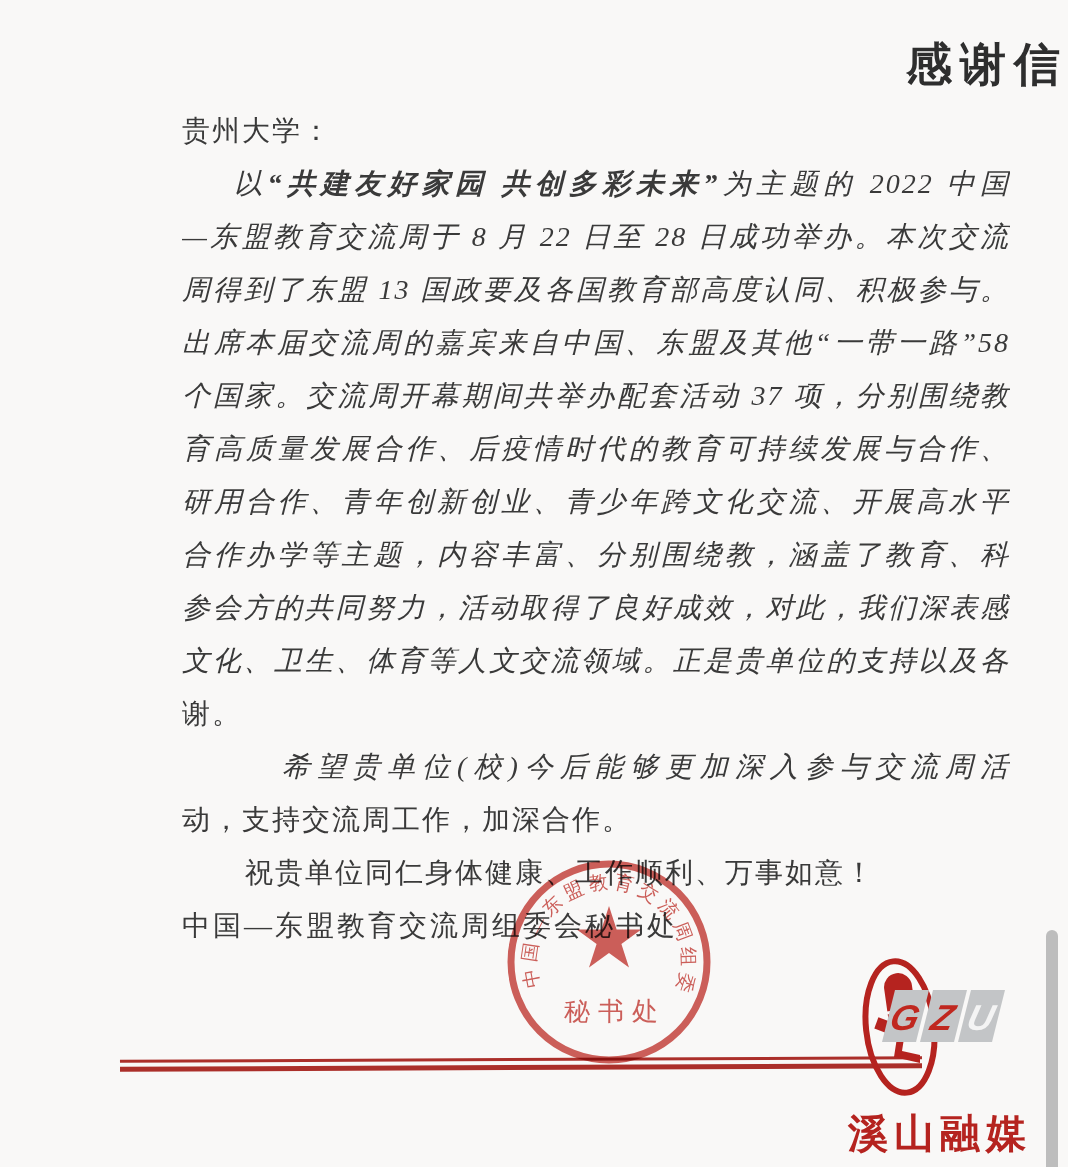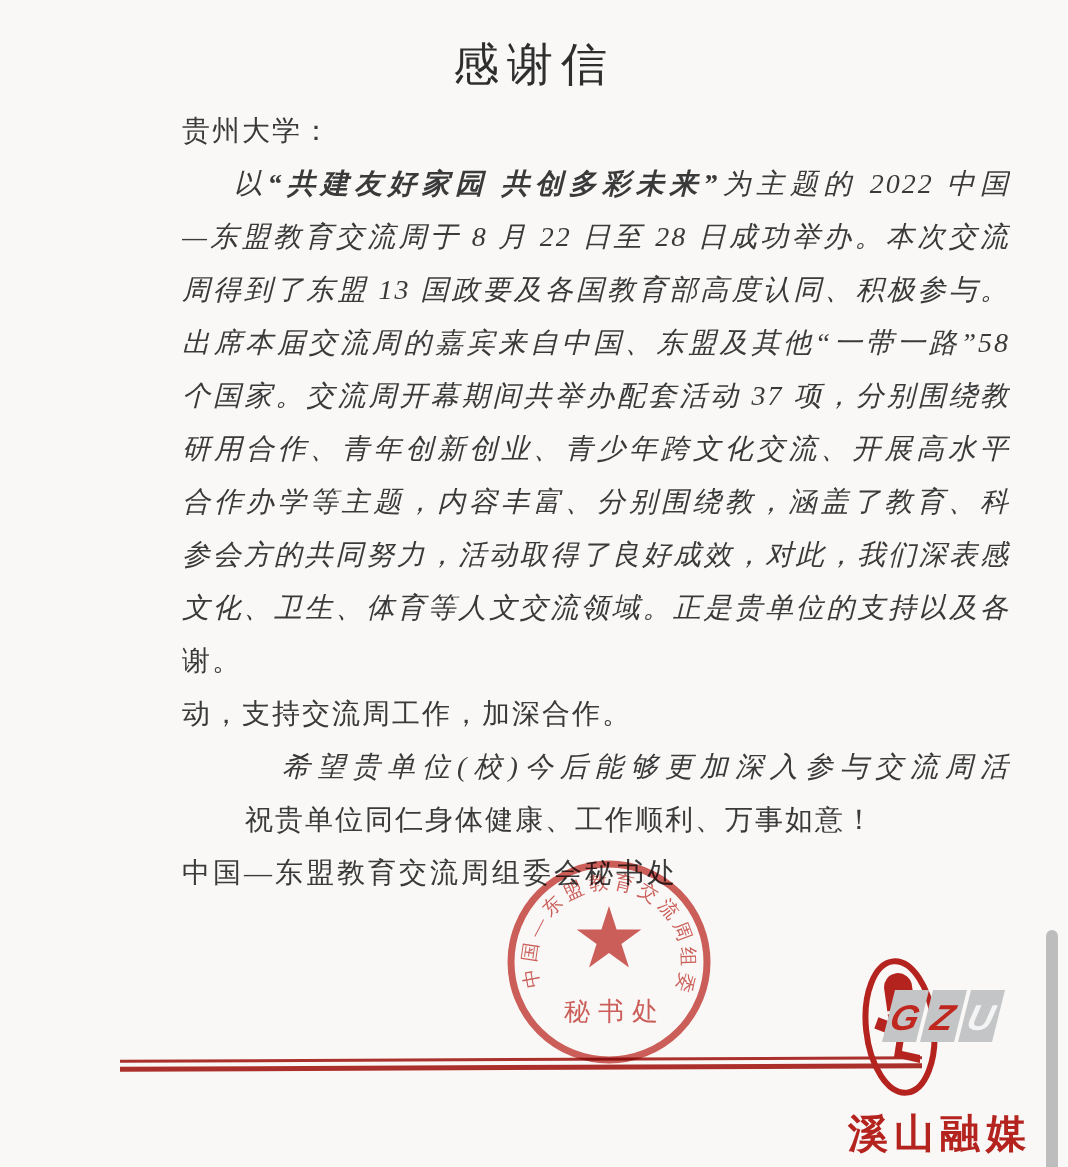--- a/index.html
+++ b/index.html
@@ -4,21 +4,21 @@
 <style>
   html,body{margin:0;padding:0;}
   body{
     width:1068px;height:1167px;position:relative;overflow:hidden;
     background:var(--paper,#f9f8f7);
     font-family:"Liberation Serif","DejaVu Serif",serif;
     color:var(--ink,#3a3a3a);
   }
   .page-title{
     position:absolute;top:34px;left:0;width:100%;
-    text-align:center;font-size:46px;font-weight:normal;
+    text-align:right;font-size:46px;font-weight:bold;
     letter-spacing:8px;color:#2e2e2e;
   }
   .letter{
     position:absolute;left:160px;top:104px;width:850px;
     font-size:28px;letter-spacing:2px;
   }
   .bline{height:53px;line-height:53px;white-space:nowrap;margin-left:22px;}
   .bline.fill{
     white-space:normal;text-align:justify;text-align-last:justify;
     text-justify:inter-ideograph;overflow:hidden;font-style:italic;
@@ -52,27 +52,28 @@
 <div class="page-title">感谢信</div>
 
 <div class="letter">
   <div class="bline">贵州大学：</div>
   <div>
       <div class="bline fill" style="text-indent: 52px;"><span>以</span><span class="bold">“共建友好家园 共创多彩未来”</span><span>为主题的 2022 中国</span></div>
       <div class="bline fill"><span>—东盟教育交流周于 8 月 22 日至 28 日成功举办。本次交流</span></div>
       <div class="bline fill"><span>周得到了东盟 13 国政要及各国教育部高度认同、积极参与。</span></div>
       <div class="bline fill"><span>出席本届交流周的嘉宾来自中国、东盟及其他“一带一路”58</span></div>
       <div class="bline fill"><span>个国家。交流周开幕期间共举办配套活动 37 项，分别围绕教</span></div>
+      <div class="bline fill"><span>育高质量发展合作、后疫情时代的教育可持续发展与合作、</span></div>
       <div class="bline fill"><span>研用合作、青年创新创业、青少年跨文化交流、开展高水平</span></div>
       <div class="bline fill"><span>合作办学等主题，内容丰富、分别围绕教，涵盖了教育、科技、</span></div>
       <div class="bline fill"><span>参会方的共同努力，活动取得了良好成效，对此，我们深表感</span></div>
       <div class="bline fill"><span>文化、卫生、体育等人文交流领域。正是贵单位的支持以及各</span></div>
       <div class="bline"><span>谢。</span></div>
+      <div class="bline fill" style="text-indent: 100px;"><span>希望贵单位(校)今后能够更加深入参与交流周活</span></div>
       <div class="bline"><span>动，支持交流周工作，加深合作。</span></div>
-      <div class="bline fill" style="text-indent: 100px;"><span>希望贵单位(校)今后能够更加深入参与交流周活</span></div>
       <div class="bline" style="text-indent: 63px;"><span>祝贵单位同仁身体健康、工作顺利、万事如意！</span></div>
     </div>
   <div class="bline sig-line">中国—东盟教育交流周组委会秘书处</div>
 </div>
 
 <div class="footer-rule">
   <div class="r1"></div>
   <div class="r2"></div>
 </div>
 

